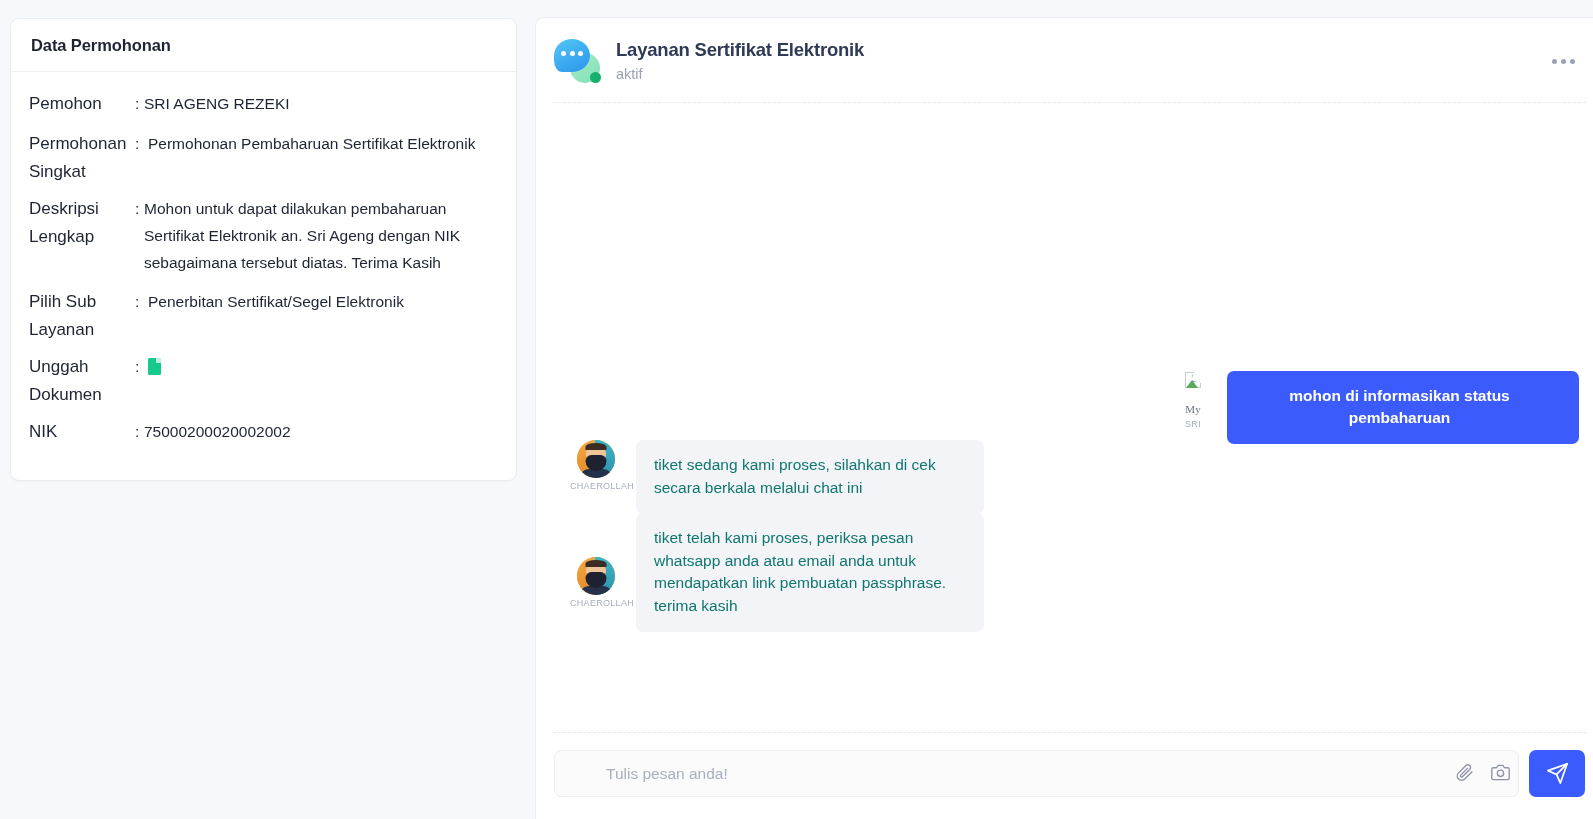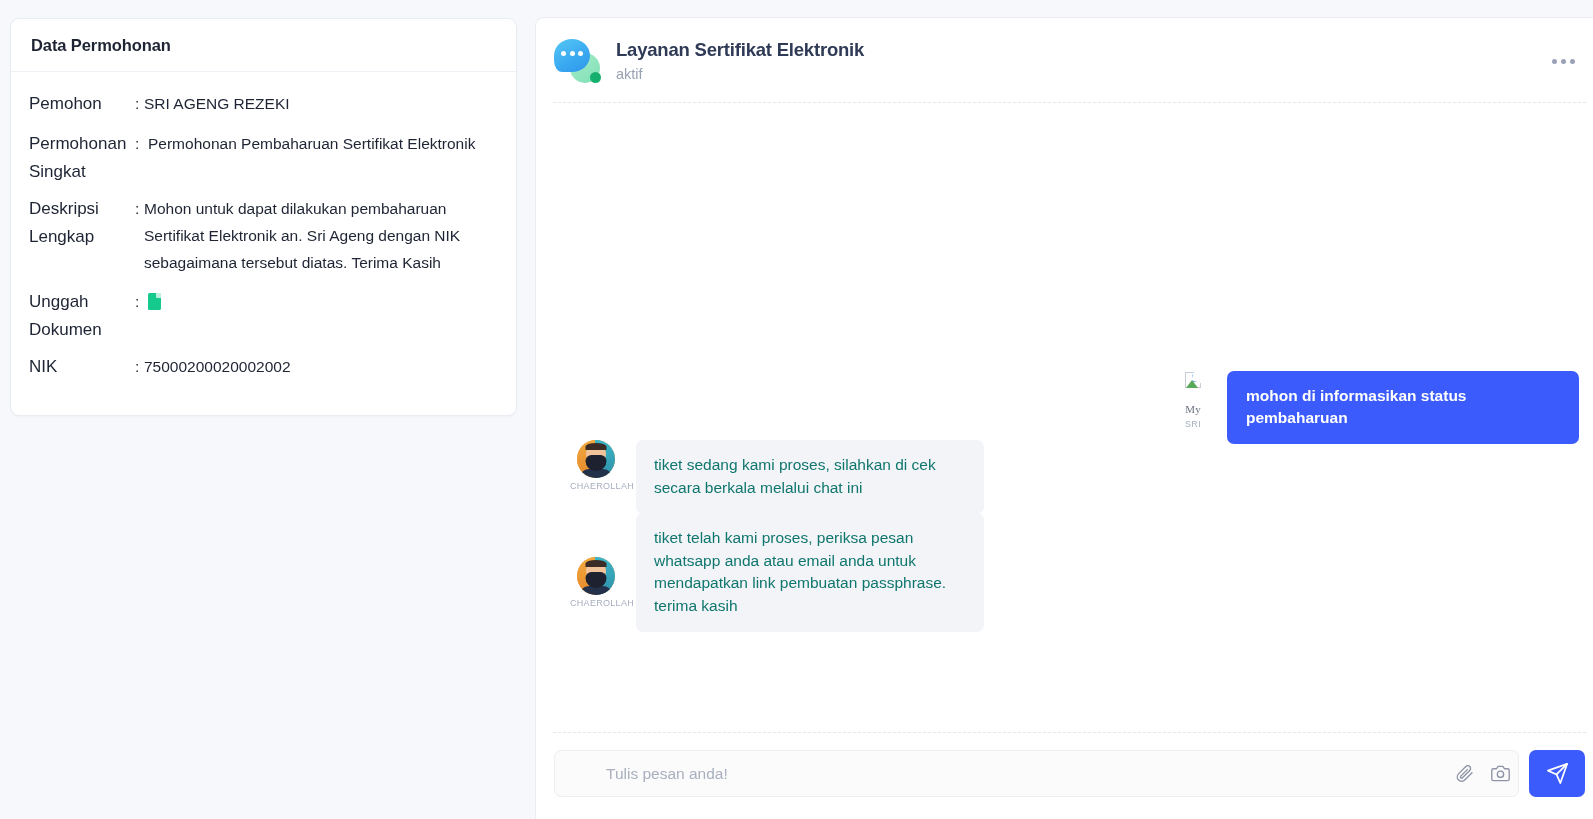--- a/index.html
+++ b/index.html
@@ -358,20 +358,21 @@
 
   .bubble-out {
     background: #3b5bfd;
     color: #ffffff;
     border-radius: 7px;
     padding: 14px 26px 15px 19px;
     font-size: 15.5px;
     font-weight: 600;
     line-height: 22px;
     max-width: 352px;
+    text-align: center;
   }
 
   .msg-row.out .msg-avatar { margin-right: 8px; }
   .msg-row.in  .msg-avatar { margin-right: 14px; margin-left: 16px; }
 
   
   .composer-divider {
     margin: 0 17px;
     border-top: 1px dashed #e3e7ee;
     flex: 0 0 auto;
@@ -379,21 +380,21 @@
 
   .composer {
     flex: 0 0 auto;
     padding: 17px 18px 22px 18px;
     display: flex;
   }
 
   .composer-box {
     flex: 1 1 auto;
     display: flex;
-    align-items: center;
+    align-items: flex-end;
     background: #fbfbfc;
     border: 1px solid #eceef2;
     border-radius: 7px;
     height: 47px;
     overflow: hidden;
   }
 
   .composer-input {
     flex: 1 1 auto;
     border: none;
@@ -453,20 +454,25 @@
             <td class="info-label">Permohonan Singkat</td>
             <td class="info-colon">:</td>
             <td class="info-value indent">Permohonan Pembaharuan Sertifikat Elektronik</td>
           </tr>
           <tr>
             <td class="info-label">Deskripsi Lengkap</td>
             <td class="info-colon">:</td>
             <td class="info-value">Mohon untuk dapat dilakukan pembaharuan Sertifikat Elektronik an. Sri Ageng dengan NIK sebagaimana tersebut diatas. Terima Kasih</td>
           </tr>
           <tr class="row-tight">
+            <td class="info-label">Pilih Sub Layanan</td>
+            <td class="info-colon">:</td>
+            <td class="info-value indent">Penerbitan Sertifikat/Segel Elektronik</td>
+          </tr>
+          <tr class="row-tight">
             <td class="info-label">Unggah Dokumen</td>
             <td class="info-colon">:</td>
             <td class="info-value indent">
               <span class="doc-icon">
                 <span class="body"></span><span class="fold"></span>
               </span>
             </td>
           </tr>
           <tr>
             <td class="info-label">NIK</td>

